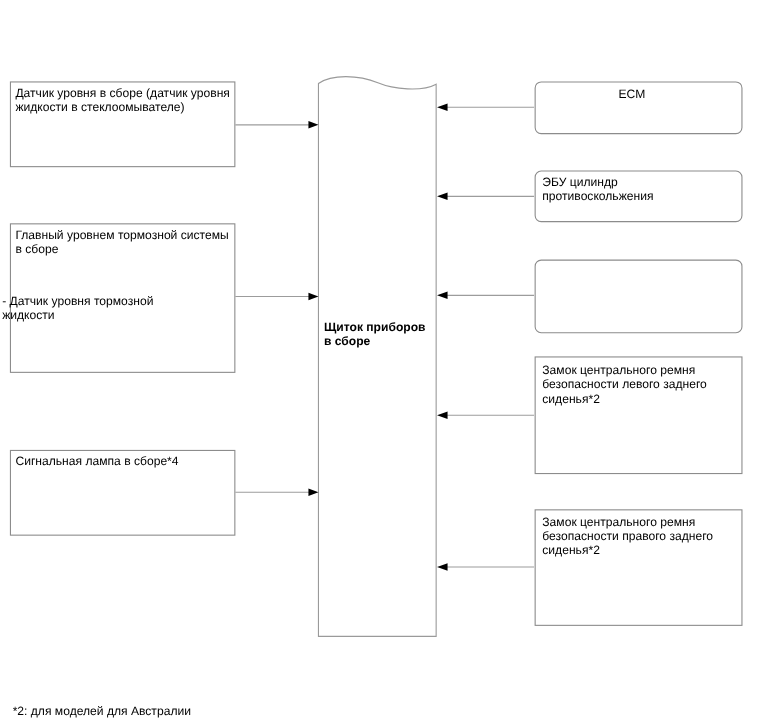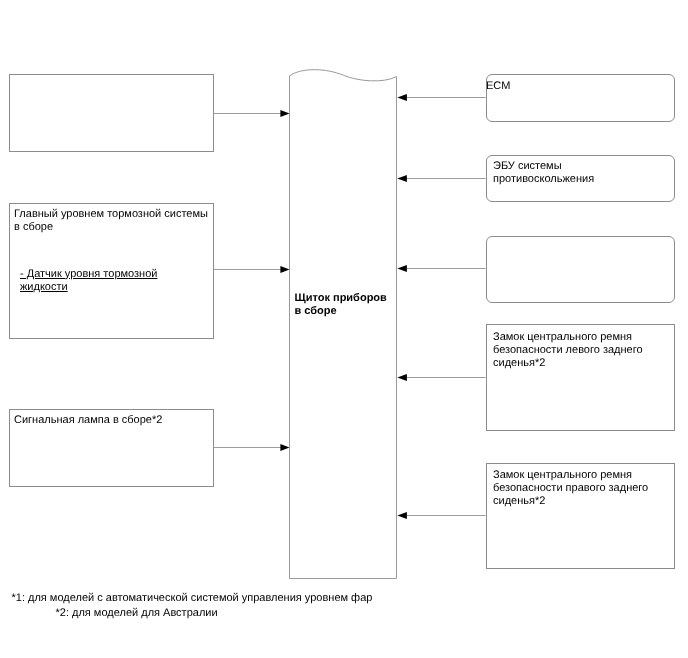--- a/index.html
+++ b/index.html
@@ -50,45 +50,46 @@
       <path d="M406.9,265.1 L397.3,268.5 L406.9,271.9 Z"></path>
       <path d="M406.9,374.1 L397.3,377.5 L406.9,380.9 Z"></path>
       <path d="M406.9,512.1 L397.3,515.5 L406.9,518.9 Z"></path>
     </g>
   </svg>
 
   <div class="label" style="left:294.5px;top:292px;width:96px;font-weight:bold;">Щиток приборов
 в сборе</div>
 
   <div class="box" style="left:9px;top:74px;width:205px;height:78px;"></div>
+  <div class="label" style="left:14px;top:79px;width:196px;">Датчик уровня в сборе (датчик уровня
+жидкости в стеклоомывателе)</div>
 
   <div class="box" style="left:9px;top:203px;width:205px;height:136px;"></div>
   <div class="label" style="left:14px;top:208px;width:196px;">Главный уровнем тормозной системы
 в сборе</div>
-  <div class="label" style="left:20px;top:267.5px;width:196px;text-decoration:underline;">- Датчик уровня тормозной
+  <div class="label" style="left:2px;top:267.5px;width:196px;">- Датчик уровня тормозной
 жидкости</div>
 
   <div class="box" style="left:9px;top:409px;width:205px;height:78px;"></div>
-  <div class="label" style="left:14px;top:414px;width:196px;">Сигнальная лампа в сборе*2</div>
+  <div class="label" style="left:14px;top:414px;width:196px;">Сигнальная лампа в сборе*4</div>
 
   <div class="box rbox" style="left:486px;top:74px;width:189px;height:48px;"></div>
-  <div class="label" style="left:486px;top:80px;width:177px;">ECM</div>
+  <div class="label" style="left:486px;top:80px;width:177px;text-align:center;">ECM</div>
 
   <div class="box rbox" style="left:486px;top:155px;width:189px;height:47px;"></div>
-  <div class="label" style="left:493px;top:160px;width:180px;">ЭБУ системы
+  <div class="label" style="left:493px;top:160px;width:180px;">ЭБУ цилиндр
 противоскольжения</div>
 
   <div class="box rbox" style="left:486px;top:236px;width:189px;height:67px;"></div>
 
   <div class="box" style="left:486px;top:324px;width:189px;height:107px;"></div>
   <div class="label" style="left:493px;top:331px;width:180px;">Замок центрального ремня
 безопасности левого заднего
 сиденья*2</div>
 
   <div class="box" style="left:486px;top:463px;width:189px;height:106px;"></div>
   <div class="label" style="left:493px;top:469px;width:180px;">Замок центрального ремня
 безопасности правого заднего
 сиденья*2</div>
 
-  <div class="note" style="left:11.5px;top:591.5px;">*1: для моделей с автоматической системой управления уровнем фар</div>
-  <div class="note" style="left:11.5px;top:607px;margin-left:44px;">*2: для моделей для Австралии</div>
+  <div class="note" style="left:11.5px;top:641px;">*2: для моделей для Австралии</div>
 
 </div>
 
 </body></html>

